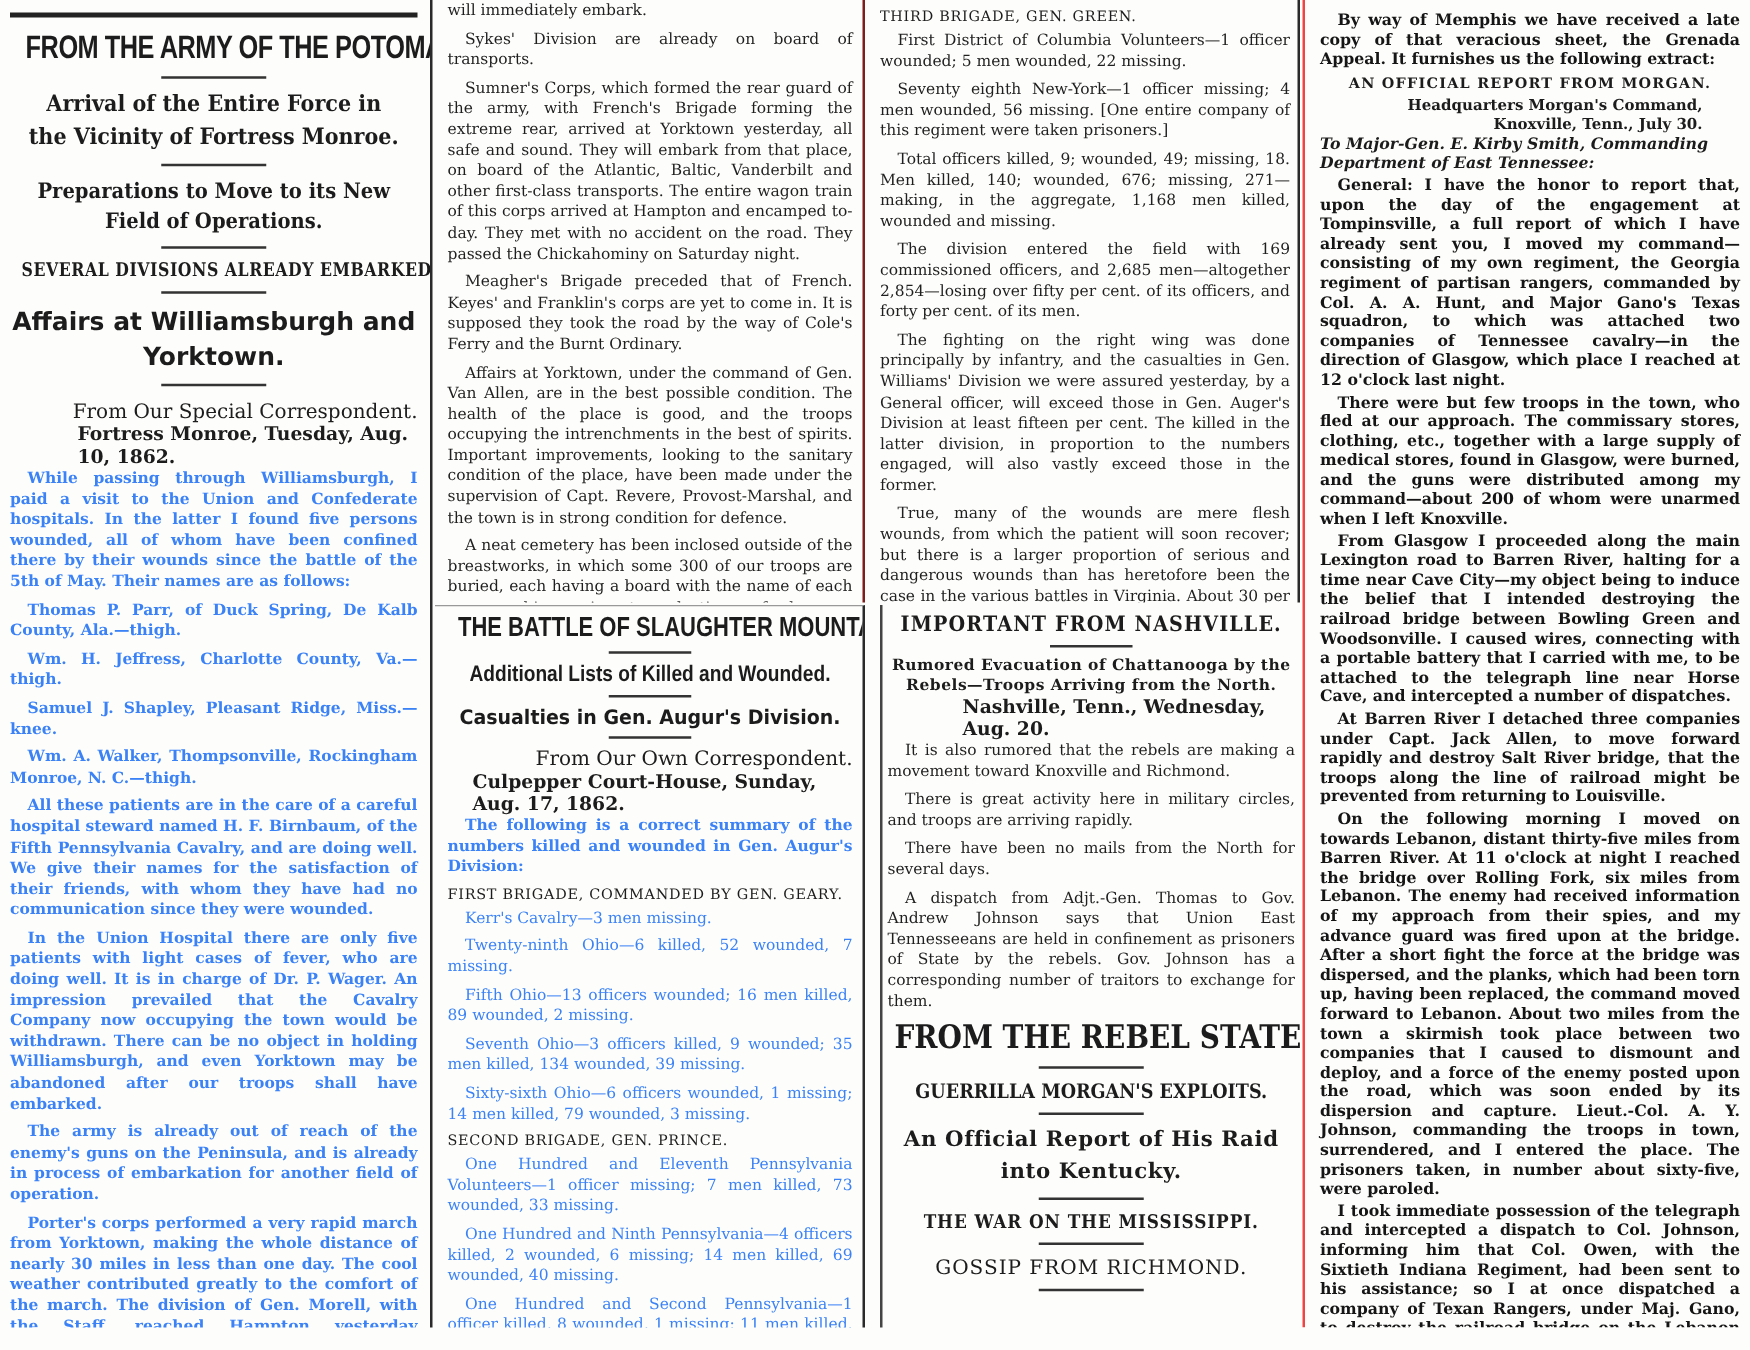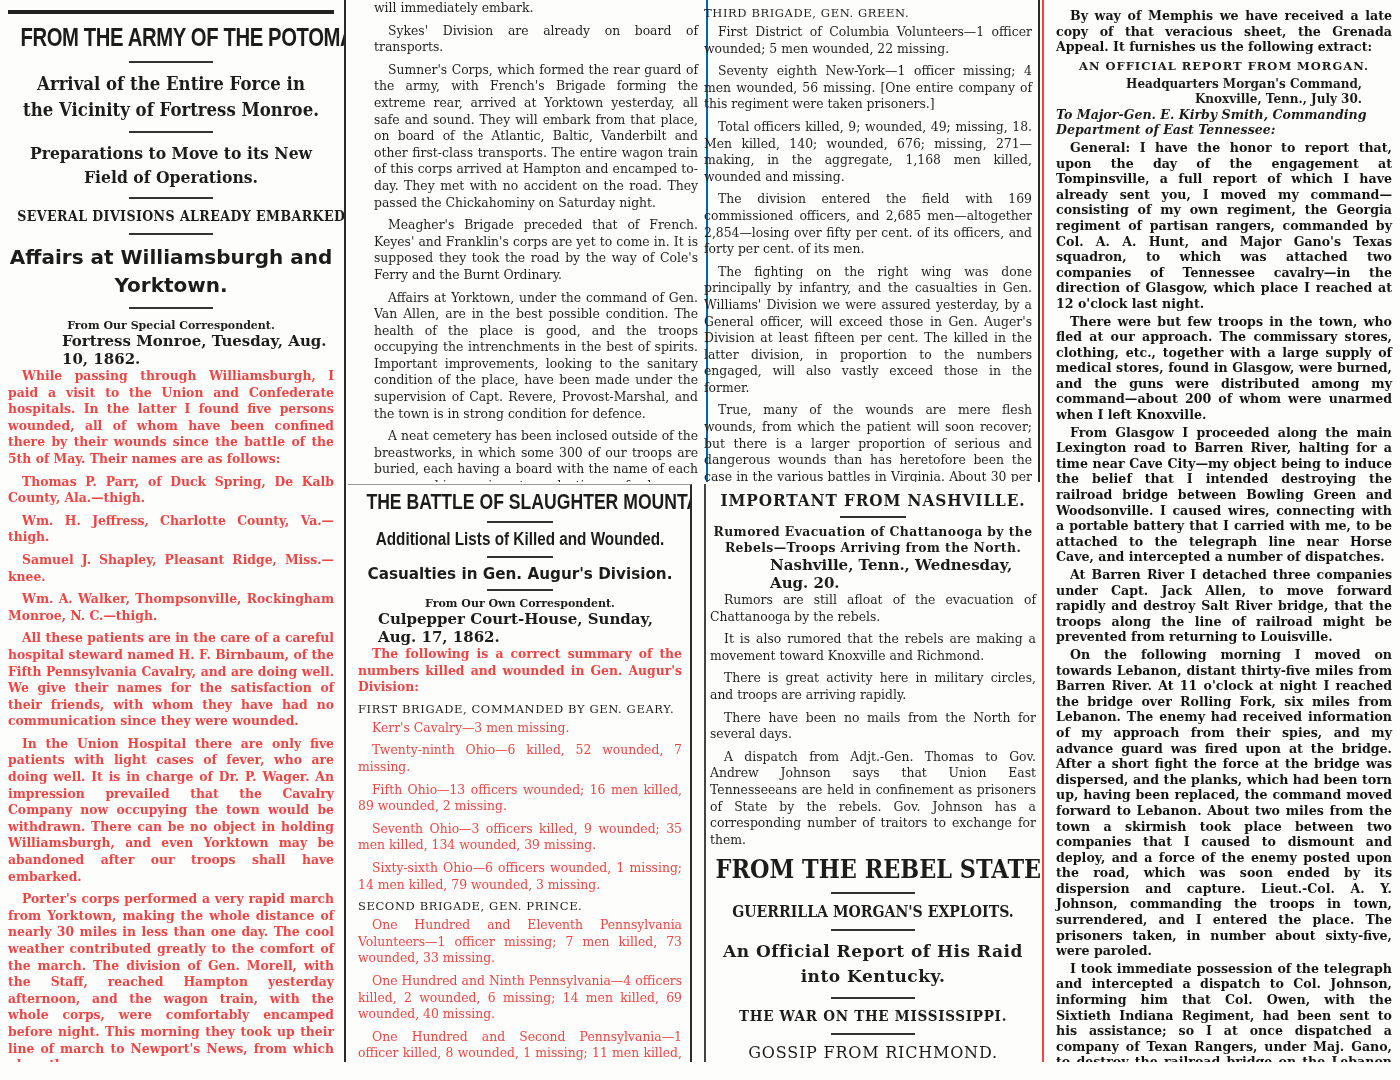--- a/index.html
+++ b/index.html
@@ -8,43 +8,43 @@
     background: #fdfdfb;
     font-family: "DejaVu Serif", "Liberation Serif", serif;
     color: #1c1c1c;
     position: relative;
   }
   .col {
     position: absolute; top: 0; box-sizing: border-box;
     overflow: hidden;
   }
   .col1 { left: 0; width: 346px; height: 1080px; padding: 4px 10px 0 8px; border-right: 2px solid #2a2a2a; }
-  .col2a { left: 364px; width: 344px; height: 482px; padding: 0 8px 0 10px; border-right: 2px solid #0369a1; }
+  .col2a { left: 348px; width: 344px; height: 482px; padding: 0 8px 0 10px; border-right: 2px solid #7f1d1d; }
   .col2b { left: 348px; top: 484px; width: 344px; height: 590px; padding: 0 8px 0 10px; border-right: 2px solid #2a2a2a; border-top: 1px solid #999; }
   .col3a { left: 694px; width: 346px; height: 482px; padding: 0 6px 0 10px; border-right: 2px solid #2a2a2a; }
   .col3b { left: 704px; top: 484px; width: 336px; height: 596px; padding: 0 4px 0 4px; border-left: 2px solid #444; }
   .col4 { left: 1042px; width: 358px; height: 1062px; padding: 0 8px 0 12px; border-left: 2px solid #ef4444; }
 
   .rule-top { border-top: 4px solid #222; margin: 6px 0 8px 0; }
   .dash { width: 84px; height: 2px; background: #333; margin: 8px auto; }
   .dash.small { width: 66px; margin: 6px auto; }
 
   h1, h2, h3, h4, h5 { margin: 0; text-align: center; font-weight: bold; }
   .hl-condensed {
     font-family: "Liberation Sans", "DejaVu Sans", sans-serif;
     font-weight: bold; letter-spacing: -0.5px; transform-origin: center;
   }
   .hl-main { font-size: 26px; transform: scaleX(0.78); white-space: nowrap; margin: 0 -30px; }
   .hl-sub1 { font-family: "DejaVu Serif", serif; font-size: 18px; line-height: 26px; transform: scaleX(0.92); }
   .hl-sub2 { font-family: "DejaVu Serif", serif; font-size: 17px; line-height: 24px; transform: scaleX(0.92); }
   .hl-caps { font-family: "DejaVu Serif", serif; font-size: 15px; letter-spacing: 0.5px; white-space: nowrap; transform: scaleX(0.84); margin: 0 -20px; }
   .hl-affairs { font-family: "DejaVu Sans", sans-serif; font-size: 20px; line-height: 28px; }
-  .byline { font-size: 11px; font-weight: bold; text-align: center; margin-top: 10px; }
+  .byline { font-size: 16px; font-weight: normal; text-align: right; margin-top: 10px; }
   .dateline { font-size: 15px; font-weight: bold; margin-left: 54px; }
-  p { margin: 0 0 6px 0; font-size: 12.4px; line-height: 16.6px; text-align: justify; text-indent: 14px; font-weight: bold; color: #ef4444; }
+  p { margin: 0 0 6px 0; font-size: 12.4px; line-height: 16.6px; text-align: justify; text-indent: 14px; font-weight: bold; color: #3b82f6; }
   .col2a p, .col3a p, .col3b p { font-weight: normal; color: #1f1f1f; }
   .col2b p { font-weight: normal; }
   .sub-caps { text-align: left; font-size: 11.5px; letter-spacing: 0.6px; margin: 4px 0 4px 0; font-weight: normal; }
 
   .slaughter-title { font-family: "Liberation Sans", sans-serif; font-weight: bold; font-size: 22px; transform: scaleX(0.8); white-space: nowrap; margin: 4px -30px 0; }
   .slaughter-sub1 { font-family: "Liberation Sans", sans-serif; font-weight: bold; font-size: 18px; transform: scaleX(0.85); margin: 0 -10px; }
   .slaughter-sub2 { font-family: "DejaVu Sans", sans-serif; font-weight: bold; font-size: 16px; transform: scaleX(0.95); }
   .nash-title { font-family: "DejaVu Serif", serif; font-size: 17px; letter-spacing: 1px; transform: scaleX(0.9); white-space: nowrap; margin: 6px -10px 0; }
   .nash-sub { font-size: 12.4px; font-weight: bold; text-align: center; line-height: 16px; letter-spacing: 0.4px; }
   .rebel-title { font-family: "DejaVu Serif", serif; font-size: 26px; transform: scaleX(0.86); white-space: nowrap; margin: 4px -20px 0; }
@@ -76,20 +76,21 @@
   <div class="dash"></div>
   <div class="byline">From Our Special Correspondent.</div>
   <div class="dateline">Fortress Monroe, Tuesday, Aug. 10, 1862.</div>
   <p>While passing through Williamsburgh, I paid a visit to the Union and Confederate hospitals. In the latter I found five persons wounded, all of whom have been confined there by their wounds since the battle of the 5th of May. Their names are as follows:</p>
   <p>Thomas P. Parr, of Duck Spring, De Kalb County, Ala.—thigh.</p>
   <p>Wm. H. Jeffress, Charlotte County, Va.—thigh.</p>
   <p>Samuel J. Shapley, Pleasant Ridge, Miss.—knee.</p>
   <p>Wm. A. Walker, Thompsonville, Rockingham Monroe, N. C.—thigh.</p>
   <p>All these patients are in the care of a careful hospital steward named H. F. Birnbaum, of the Fifth Pennsylvania Cavalry, and are doing well. We give their names for the satisfaction of their friends, with whom they have had no communication since they were wounded.</p>
   <p>In the Union Hospital there are only five patients with light cases of fever, who are doing well. It is in charge of Dr. P. Wager. An impression prevailed that the Cavalry Company now occupying the town would be withdrawn. There can be no object in holding Williamsburgh, and even Yorktown may be abandoned after our troops shall have embarked.</p>
+  <p>The army is already out of reach of the enemy's guns on the Peninsula, and is already in process of embarkation for another field of operation.</p>
   <p>Porter's corps performed a very rapid march from Yorktown, making the whole distance of nearly 30 miles in less than one day. The cool weather contributed greatly to the comfort of the march. The division of Gen. Morell, with the Staff, reached Hampton yesterday afternoon, and the wagon train, with the whole corps, were comfortably encamped before night. This morning they took up their line of march to Newport's News, from which place they</p>
 </div>
 
 <div class="col col2a">
   <p style="text-indent:0">will immediately embark.</p>
   <p>Sykes' Division are already on board of transports.</p>
   <p>Sumner's Corps, which formed the rear guard of the army, with French's Brigade forming the extreme rear, arrived at Yorktown yesterday, all safe and sound. They will embark from that place, on board of the Atlantic, Baltic, Vanderbilt and other first-class transports. The entire wagon train of this corps arrived at Hampton and encamped to-day. They met with no accident on the road. They passed the Chickahominy on Saturday night.</p>
   <p>Meagher's Brigade preceded that of French. Keyes' and Franklin's corps are yet to come in. It is supposed they took the road by the way of Cole's Ferry and the Burnt Ordinary.</p>
   <p>Affairs at Yorktown, under the command of Gen. Van Allen, are in the best possible condition. The health of the place is good, and the troops occupying the intrenchments in the best of spirits. Important improvements, looking to the sanitary condition of the place, have been made under the supervision of Capt. Revere, Provost-Marshal, and the town is in strong condition for defence.</p>
   <p>A neat cemetery has been inclosed outside of the breastworks, in which some 300 of our troops are buried, each having a board with the name of each person, his regiment and time of decease, engraved on it.</p>
@@ -127,21 +128,20 @@
   <p>The division entered the field with 169 commissioned officers, and 2,685 men—altogether 2,854—losing over fifty per cent. of its officers, and forty per cent. of its men.</p>
   <p>The fighting on the right wing was done principally by infantry, and the casualties in Gen. Williams' Division we were assured yesterday, by a General officer, will exceed those in Gen. Auger's Division at least fifteen per cent. The killed in the latter division, in proportion to the numbers engaged, will also vastly exceed those in the former.</p>
   <p>True, many of the wounds are mere flesh wounds, from which the patient will soon recover; but there is a larger proportion of serious and dangerous wounds than has heretofore been the case in the various battles in Virginia. About 30 per cent. of the wounded will either die or be rendered unfit for service hereafter. So it will easily be perceived that the battle of Cedar Mountain has been the bloodiest and most desperate of the war.</p>
 </div>
 
 <div class="col col3b">
   <h1 class="nash-title">IMPORTANT FROM NASHVILLE.</h1>
   <div class="dash small"></div>
   <div class="nash-sub">Rumored Evacuation of Chattanooga by the Rebels—Troops Arriving from the North.</div>
   <div class="dateline" style="margin-left:60px">Nashville, Tenn., Wednesday, Aug. 20.</div>
-  <p>Rumors are still afloat of the evacuation of Chattanooga by the rebels.</p>
   <p>It is also rumored that the rebels are making a movement toward Knoxville and Richmond.</p>
   <p>There is great activity here in military circles, and troops are arriving rapidly.</p>
   <p>There have been no mails from the North for several days.</p>
   <p>A dispatch from Adjt.-Gen. Thomas to Gov. Andrew Johnson says that Union East Tennesseeans are held in confinement as prisoners of State by the rebels. Gov. Johnson has a corresponding number of traitors to exchange for them.</p>
   <h1 class="rebel-title">FROM THE REBEL STATES.</h1>
   <div class="dash"></div>
   <h2 class="guerrilla">GUERRILLA MORGAN'S EXPLOITS.</h2>
   <div class="dash"></div>
   <h2 class="official">An Official Report of His Raid into Kentucky.</h2>
   <div class="dash"></div>

